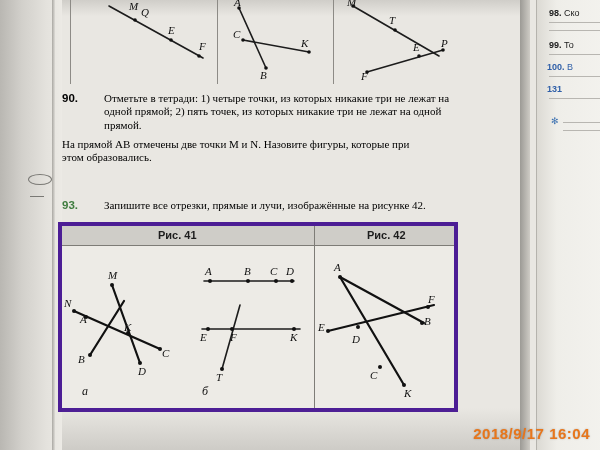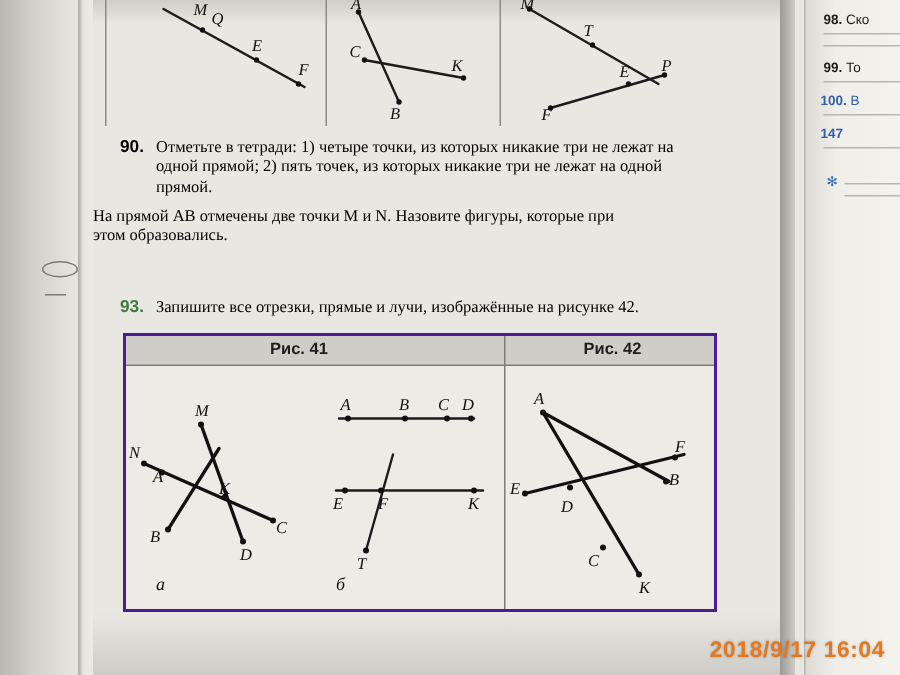--- a/index.html
+++ b/index.html
@@ -47,35 +47,35 @@
 
   svg{display:block;}
   .ln{stroke:#1c1c1c;stroke-width:1.6;stroke-linecap:round;}
   .ln-thick{stroke:#111;stroke-width:2.2;stroke-linecap:round;}
   .pt{fill:#111;}
   .lbl{font-family:"Liberation Serif",serif;font-style:italic;font-size:11px;fill:#111;}
 
   
   .ex{position:absolute;display:flex;}
   .ex .num{
-    width:34px;text-align:right;font-weight:bold;font-size:11.5px;
+    width:34px;font-weight:bold;font-size:11.5px;
     font-family:"Liberation Sans",sans-serif;
     padding-right:8px;flex:none;
   }
   .ex .body{font-size:11px;line-height:13.4px;width:355px;}
   .green{color:#3f7d3f;}
   .oval{
     position:absolute;width:22px;height:9px;border:1.2px solid #7a7975;border-radius:50%;
   }
   .tick{position:absolute;width:14px;height:1.2px;background:#7a7975;}
 
   
   .figtable{
-    position:absolute;left:82px;top:222px;width:392px;height:182px;
-    border:2px solid #4c1d95;
+    position:absolute;left:58px;top:222px;width:392px;height:182px;
+    border:4px solid #4c1d95;
     background:#edebe6;
   }
   .fig-head{
     position:absolute;left:0;top:0;width:100%;height:19px;
     background:#cfcdc8;border-bottom:1px solid #7e7c77;
   }
   .fig-head .t{
     position:absolute;top:3px;font-weight:bold;font-size:11px;
     font-family:"Liberation Sans",sans-serif;color:#1d1d1d;
   }
@@ -263,21 +263,21 @@
     </div>
     <div class="rp-line" style="left:12px;top:54px;width:60px;"></div>
 
     <div class="rp-item rp-blue" style="left:10px;top:62px;">
       <span class="rp-num">100.</span>
       <span>В</span>
     </div>
     <div class="rp-line" style="left:12px;top:76px;width:56px;"></div>
 
     <div class="rp-item rp-blue" style="left:10px;top:84px;">
-      <span class="rp-num">147</span>
+      <span class="rp-num">131</span>
     </div>
     <div class="rp-line" style="left:12px;top:98px;width:54px;"></div>
 
     <div class="rp-star" style="left:14px;top:116px;">✻</div>
     <div class="rp-line" style="left:26px;top:122px;width:40px;"></div>
     <div class="rp-line" style="left:26px;top:130px;width:44px;"></div>
   </div>
 
   <div class="shade-bottom"></div>
 

